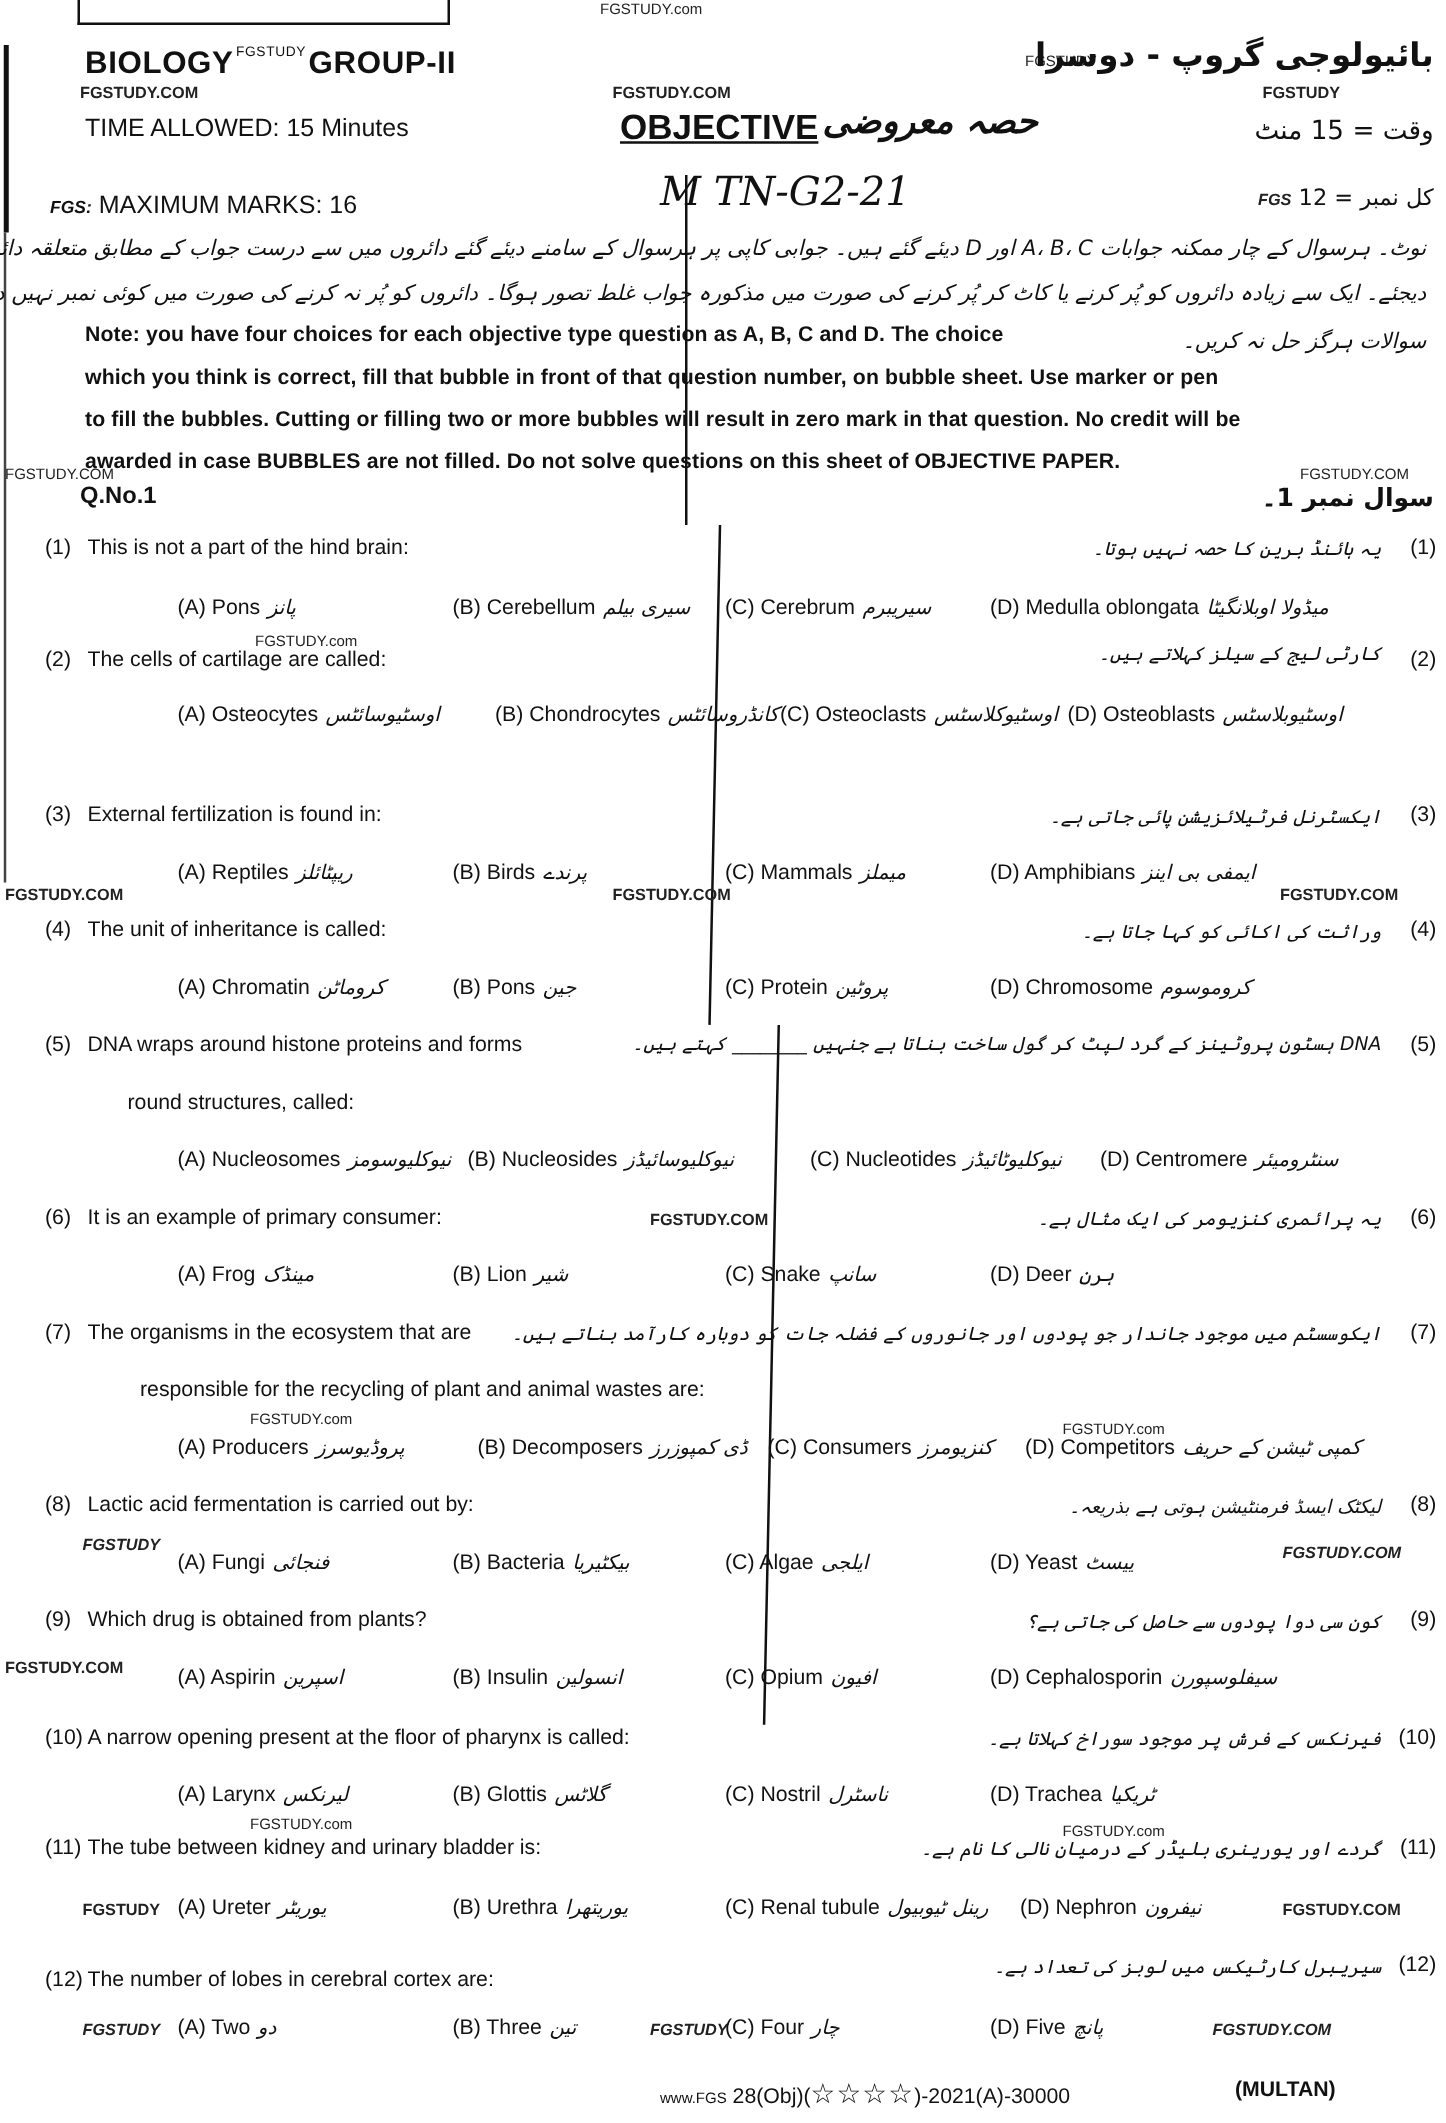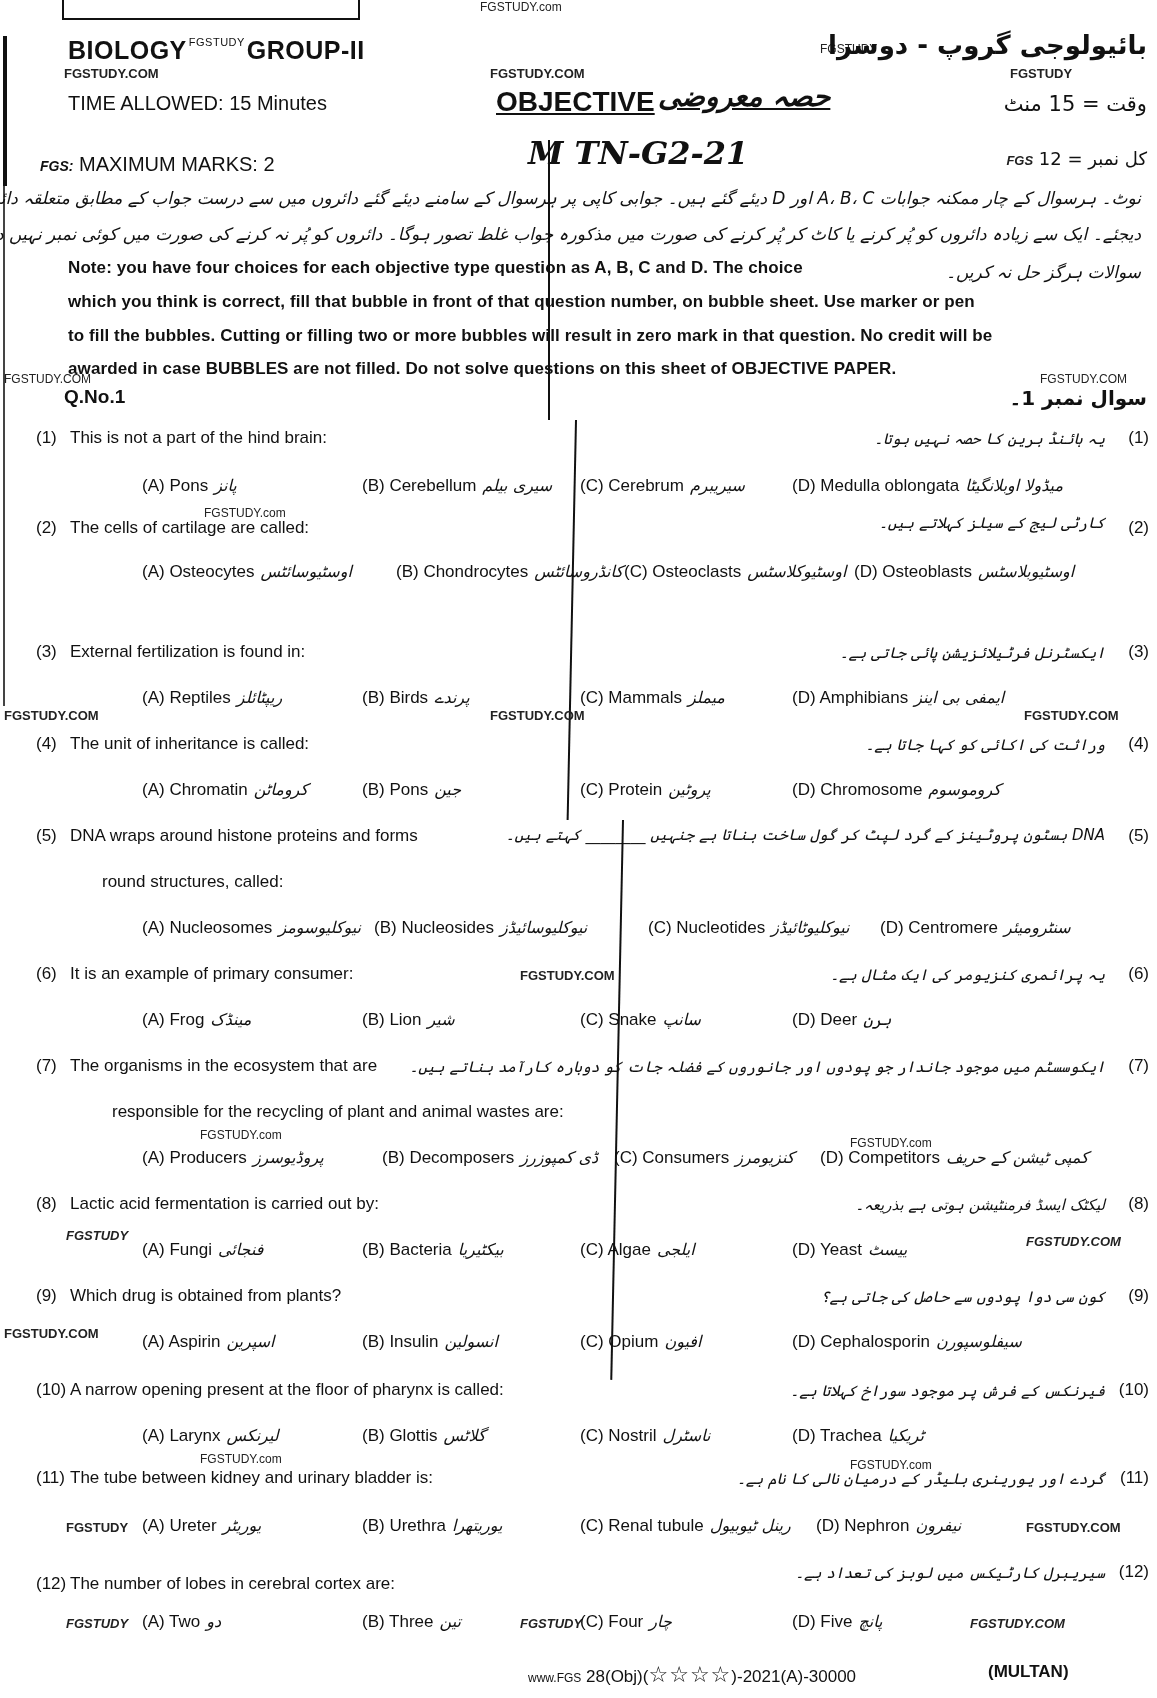--- a/index.html
+++ b/index.html
@@ -17,22 +17,22 @@
   .left-bar { position: absolute; left: 3px; top: 36px; width: 4px; height: 150px; background: #111; }
   .left-thin { position: absolute; left: 3px; top: 186px; width: 2px; height: 520px; background: #444; }
 
   .subject { left: 68px; top: 36px; font-size: 25px; font-weight: bold; letter-spacing: 0.5px; }
   .subject .sup { font-size: 11px; font-weight: normal; vertical-align: top; margin: 0 2px; }
   .time { left: 68px; top: 92px; font-size: 20px; }
   .marks { left: 40px; top: 153px; font-size: 20px; }
   .marks .fgs { font-style: italic; font-weight: bold; font-size: 14px; }
 
   .objective { left: 496px; top: 86px; font-size: 28px; font-weight: bold; text-decoration: underline; }
-  .objective-urdu { left: 658px; top: 80px; font-size: 28px; font-weight: bold; text-decoration: underline; font-style: italic; }
-  .handcode { left: 528px; top: 134px; font-size: 32px; font-weight: bold; font-style: italic; font-family: "DejaVu Serif", serif; }
+  .objective-urdu { left: 658px; top: 80px; font-size: 28px; font-weight: bold; font-style: italic; }
+  .handcode { left: 528px; top: 134px; font-size: 32px; font-weight: normal; font-style: italic; font-family: "DejaVu Serif", serif; }
 
   .urdu-title { right: 10px; top: 30px; font-size: 26px; font-weight: bold; }
   .urdu-time { right: 10px; top: 92px; font-size: 21px; }
   .urdu-marks { right: 10px; top: 148px; font-size: 18px; }
 
   .urdu-note { right: 16px; font-size: 17px; font-style: italic; }
 
   .note { left: 68px; font-size: 17px; font-weight: bold; letter-spacing: 0.1px; }
 
   .qno { left: 64px; top: 386px; font-size: 19px; font-weight: bold; }
@@ -64,21 +64,21 @@
 
 <div class="wm" style="left:480px; top:0px;">FGSTUDY.com</div>
 
 <div class="abs subject">
   <span>BIOLOGY</span><span class="sup">FGSTUDY</span><span>GROUP-II</span>
 </div>
 <div class="wm bold" style="left:64px; top:66px;">FGSTUDY.COM</div>
 <div class="abs time">TIME ALLOWED: 15 Minutes</div>
 <div class="abs marks">
   <span class="fgs">FGS:</span>
-  <span>MAXIMUM MARKS: 2</span>
+  <span>MAXIMUM MARKS: 16</span>
 </div>
 
 <div class="wm bold" style="left:490px; top:66px;">FGSTUDY.COM</div>
 <div class="abs objective">OBJECTIVE</div>
 <div class="abs objective-urdu urdu">حصہ معروضی</div>
 <div class="abs handcode">M TN-G2-21</div>
 
 <div class="wm" style="left:820px; top:42px;">FGSTUDY</div>
 <div class="abs urdu-title urdu">بائیولوجی گروپ - دوسرا</div>
 <div class="wm bold" style="left:1010px; top:66px;">FGSTUDY</div>

